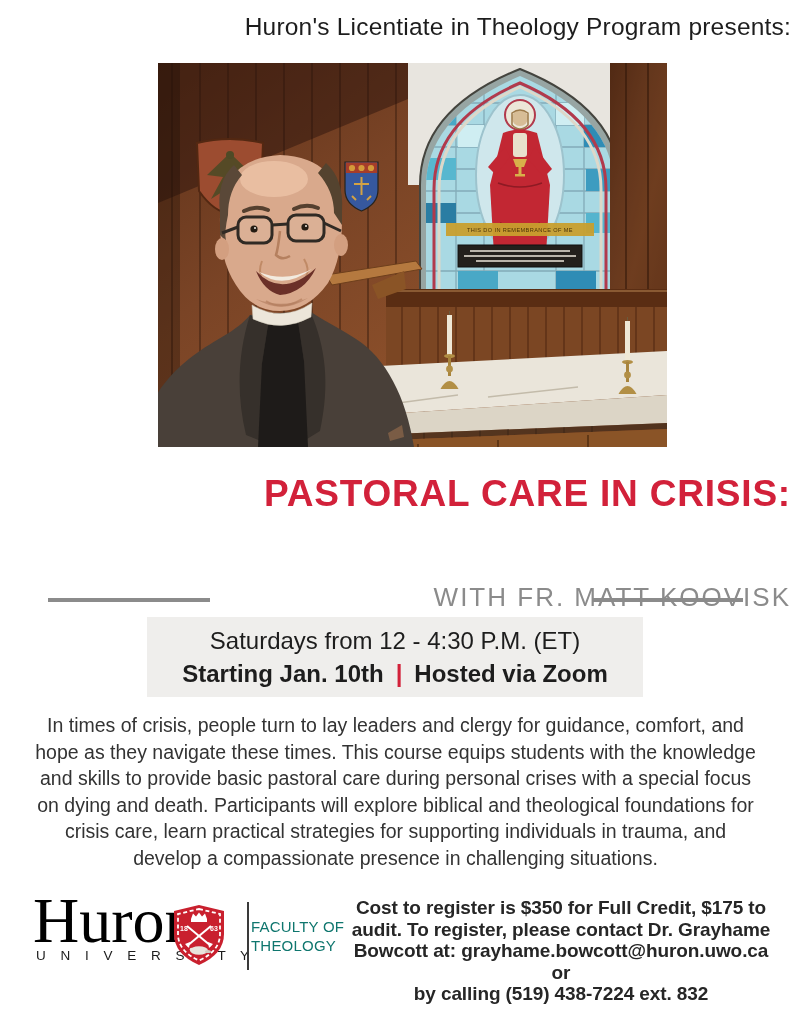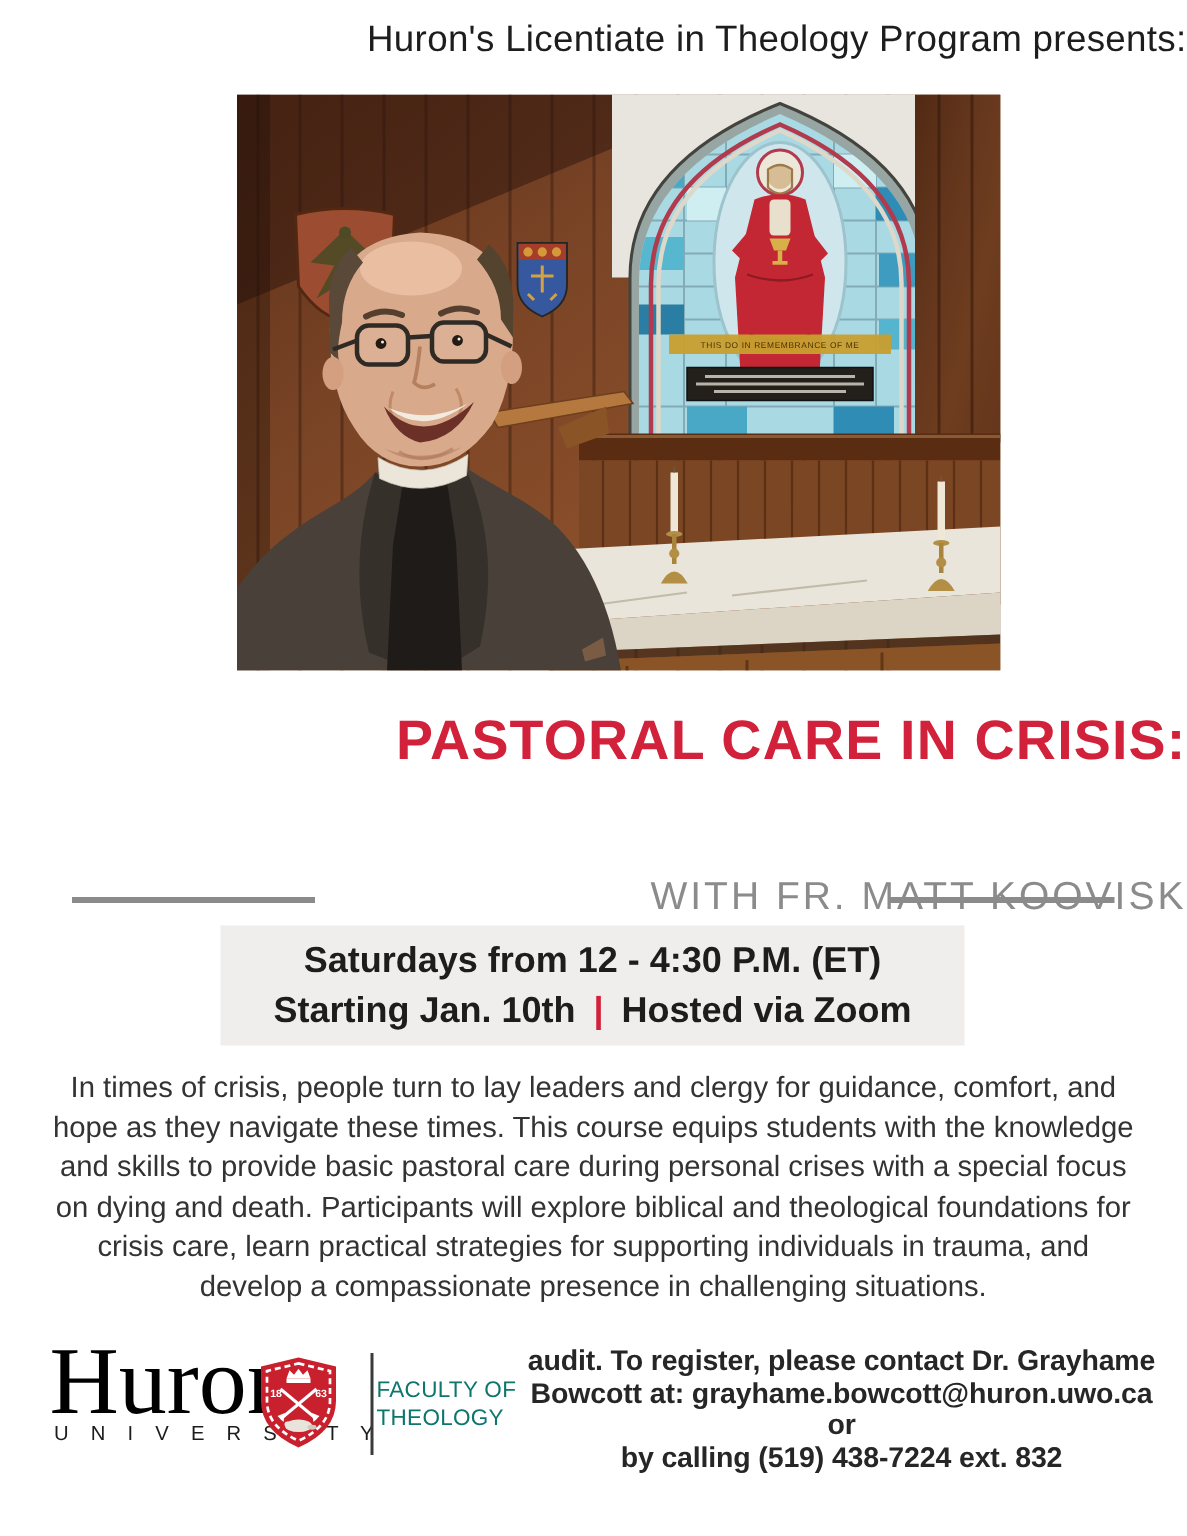--- a/index.html
+++ b/index.html
@@ -22,21 +22,21 @@
   .pline{top:598px;height:4px;background:#8b8b8b;}
   .pline.left{left:48px;width:162px;}
   .pline.right{left:592px;width:151px;}
   .presenter{
     top:582px;left:0;width:791px;text-align:right;
     font-size:26px;color:#8b8b8b;letter-spacing:2px;font-weight:400;
   }
   .schedule{
     left:147px;top:617px;width:496px;height:80px;background:#efeeec;
   }
-  .schedule .l1{margin-top:10px;text-align:center;font-size:24px;font-weight:700;color:#1d1d1d;}
+  .schedule .l1{margin-top:10px;text-align:center;font-size:24px;font-weight:400;color:#1d1d1d;}
   .schedule .l2{margin-top:5px;text-align:center;font-size:24px;font-weight:700;color:#1d1d1d;}
   .schedule .sep{color:#d2213a;margin:0 12px;font-weight:700;}
   .description{
     top:712px;left:33px;width:725px;text-align:center;
     font-size:19.5px;line-height:26.5px;color:#333333;font-weight:400;
   }
   .wordmark{
     left:33px;top:896px;font-family:"Liberation Serif",serif;
     font-size:64px;color:#000000;font-weight:500;line-height:50px;
   }
@@ -331,16 +331,17 @@
 </div>
 
 <div class="abs vdivider"></div>
 
 <div class="abs faculty">
   <div>FACULTY OF</div>
   <div>THEOLOGY</div>
 </div>
 
 <div class="abs registration">
+  <div>Cost to register is $350 for Full Credit, $175 to</div>
   <div>audit. To register, please contact Dr. Grayhame</div>
   <div>Bowcott at: grayhame.bowcott@huron.uwo.ca or</div>
   <div>by calling (519) 438-7224 ext. 832</div>
 </div>
 
 </body></html>

